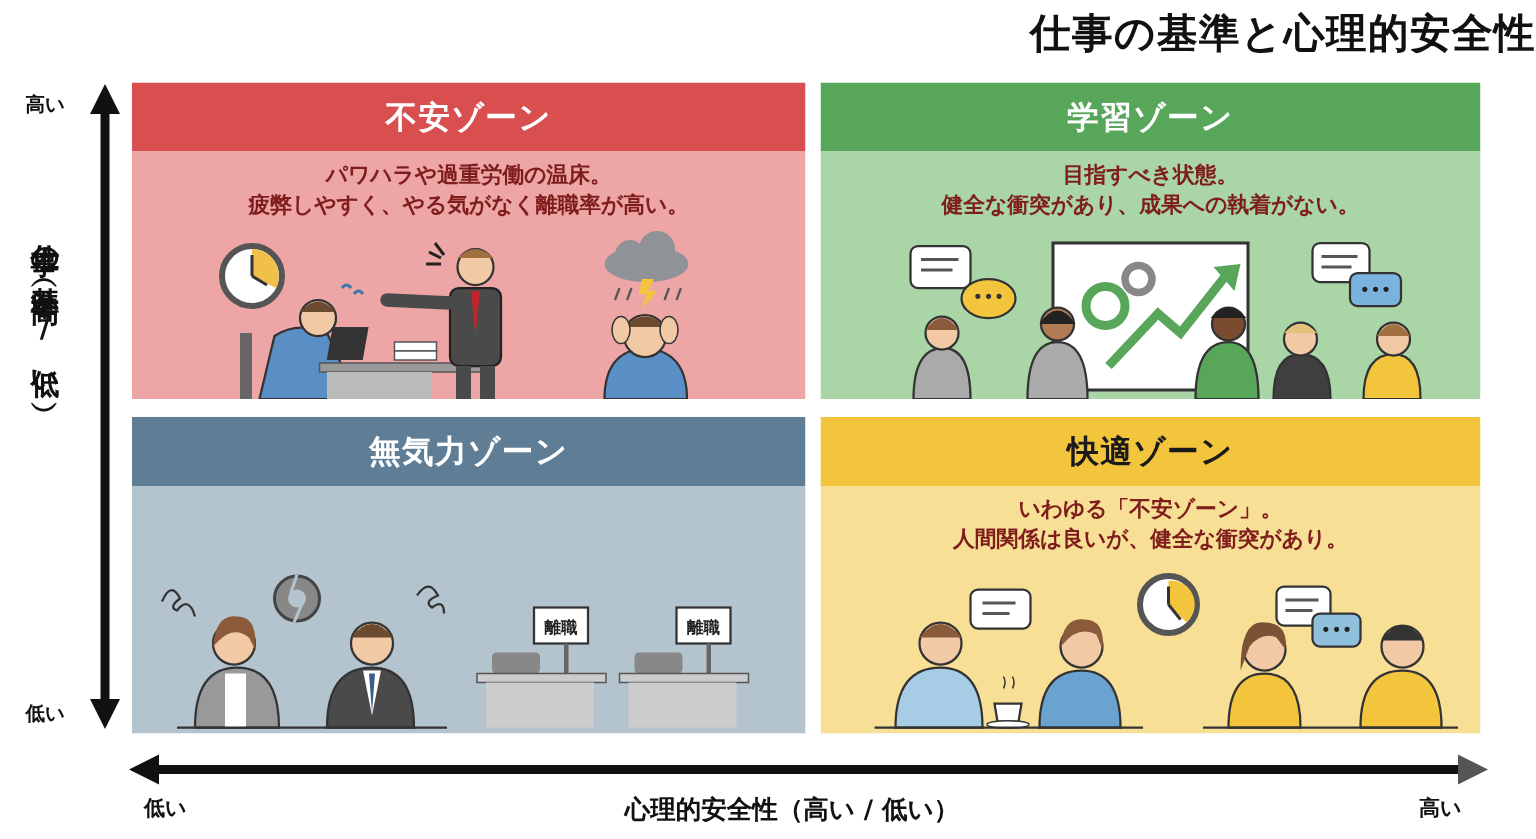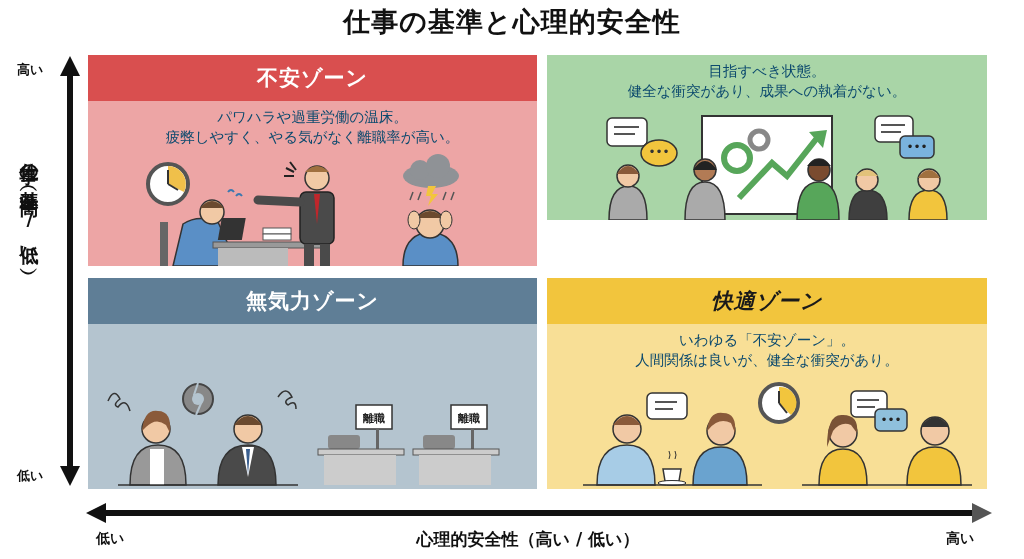--- a/index.html
+++ b/index.html
@@ -1,20 +1,20 @@
 <!DOCTYPE html>
 <html><head>
 <meta charset="utf-8">
 <style>
   * { box-sizing: border-box; margin: 0; padding: 0; }
   html, body { width: 1024px; height: 559px; background: #ffffff; overflow: hidden; }
   body { position: relative; font-family: "DejaVu Sans", "Liberation Sans", sans-serif; color: #111; }
 
   .title {
-    position: absolute; left: 0; top: 4px; width: 1024px; text-align: center;
+    position: absolute; left: 0; top: 4px; width: 1024px; text-align: right;
     font-size: 27px; font-weight: bold; letter-spacing: 1px; color: #111;
   }
 
   
   .v-axis-line {
     position: absolute; left: 67px; top: 70px; width: 6px; height: 404px; background: #111;
   }
   .v-arrow-up {
     position: absolute; left: 60px; top: 56px; width: 0; height: 0;
     border-left: 10px solid transparent; border-right: 10px solid transparent;
@@ -58,25 +58,25 @@
   .quad { position: absolute; width: 449px; height: 211px; overflow: hidden; }
   .q-tl { left: 88px;  top: 55px; }
   .q-tr { left: 547px; top: 55px; width: 440px; }
   .q-bl { left: 88px;  top: 278px; }
   .q-br { left: 547px; top: 278px; width: 440px; }
 
   .quad-header {
     height: 46px; display: flex; align-items: center; justify-content: center;
     font-size: 21px; font-weight: bold; color: #ffffff; letter-spacing: 1px;
   }
-  .quad-header.dark { color: #1a1a1a; font-style: italic; }
+  .quad-header.dark { color: #1a1a1a; }
   .quad-body { height: 165px; position: relative; }
   .quad-desc {
-    padding-top: 6px; text-align: center; font-size: 14.5px; font-weight: normal;
-    line-height: 20px; color: #0c4a6e;
+    padding-top: 6px; text-align: center; font-size: 14.5px; font-weight: bold;
+    line-height: 20px; color: #7f1d1d;
   }
   .quad-illus { position: absolute; left: 0; bottom: 0; width: 100%; height: 112px; }
   .quad-illus svg { width: 100%; height: 100%; display: block; }
 </style>
 </head>
 <body>
 
 <div class="title">仕事の基準と心理的安全性</div>
 
 <div>
@@ -154,20 +154,21 @@
           <path d="M328 64 Q342 50 356 64" fill="#6b4a2f"></path>
           <ellipse cx="326" cy="66" rx="6" ry="9" fill="#f1c9a5" stroke="#333"></ellipse>
           <ellipse cx="358" cy="66" rx="6" ry="9" fill="#f1c9a5" stroke="#333"></ellipse>
         </g>
       </svg>
     </div>
   </div>
 </div>
 
 <div class="quad q-tr">
+  <div class="quad-header" style="background:#57a65a">学習ゾーン</div>
   <div class="quad-body" style="background:#a9d5a7">
     <div class="quad-desc">
       <div>目指すべき状態。</div>
       <div>健全な衝突があり、成果への執着がない。</div>
     </div>
     <div class="quad-illus">
       <svg viewBox="0 0 440 112" preserveAspectRatio="none">
 
         <g>
           <rect x="60" y="10" width="40" height="28" rx="5" fill="#fff" stroke="#333" stroke-width="1.5"></rect>

